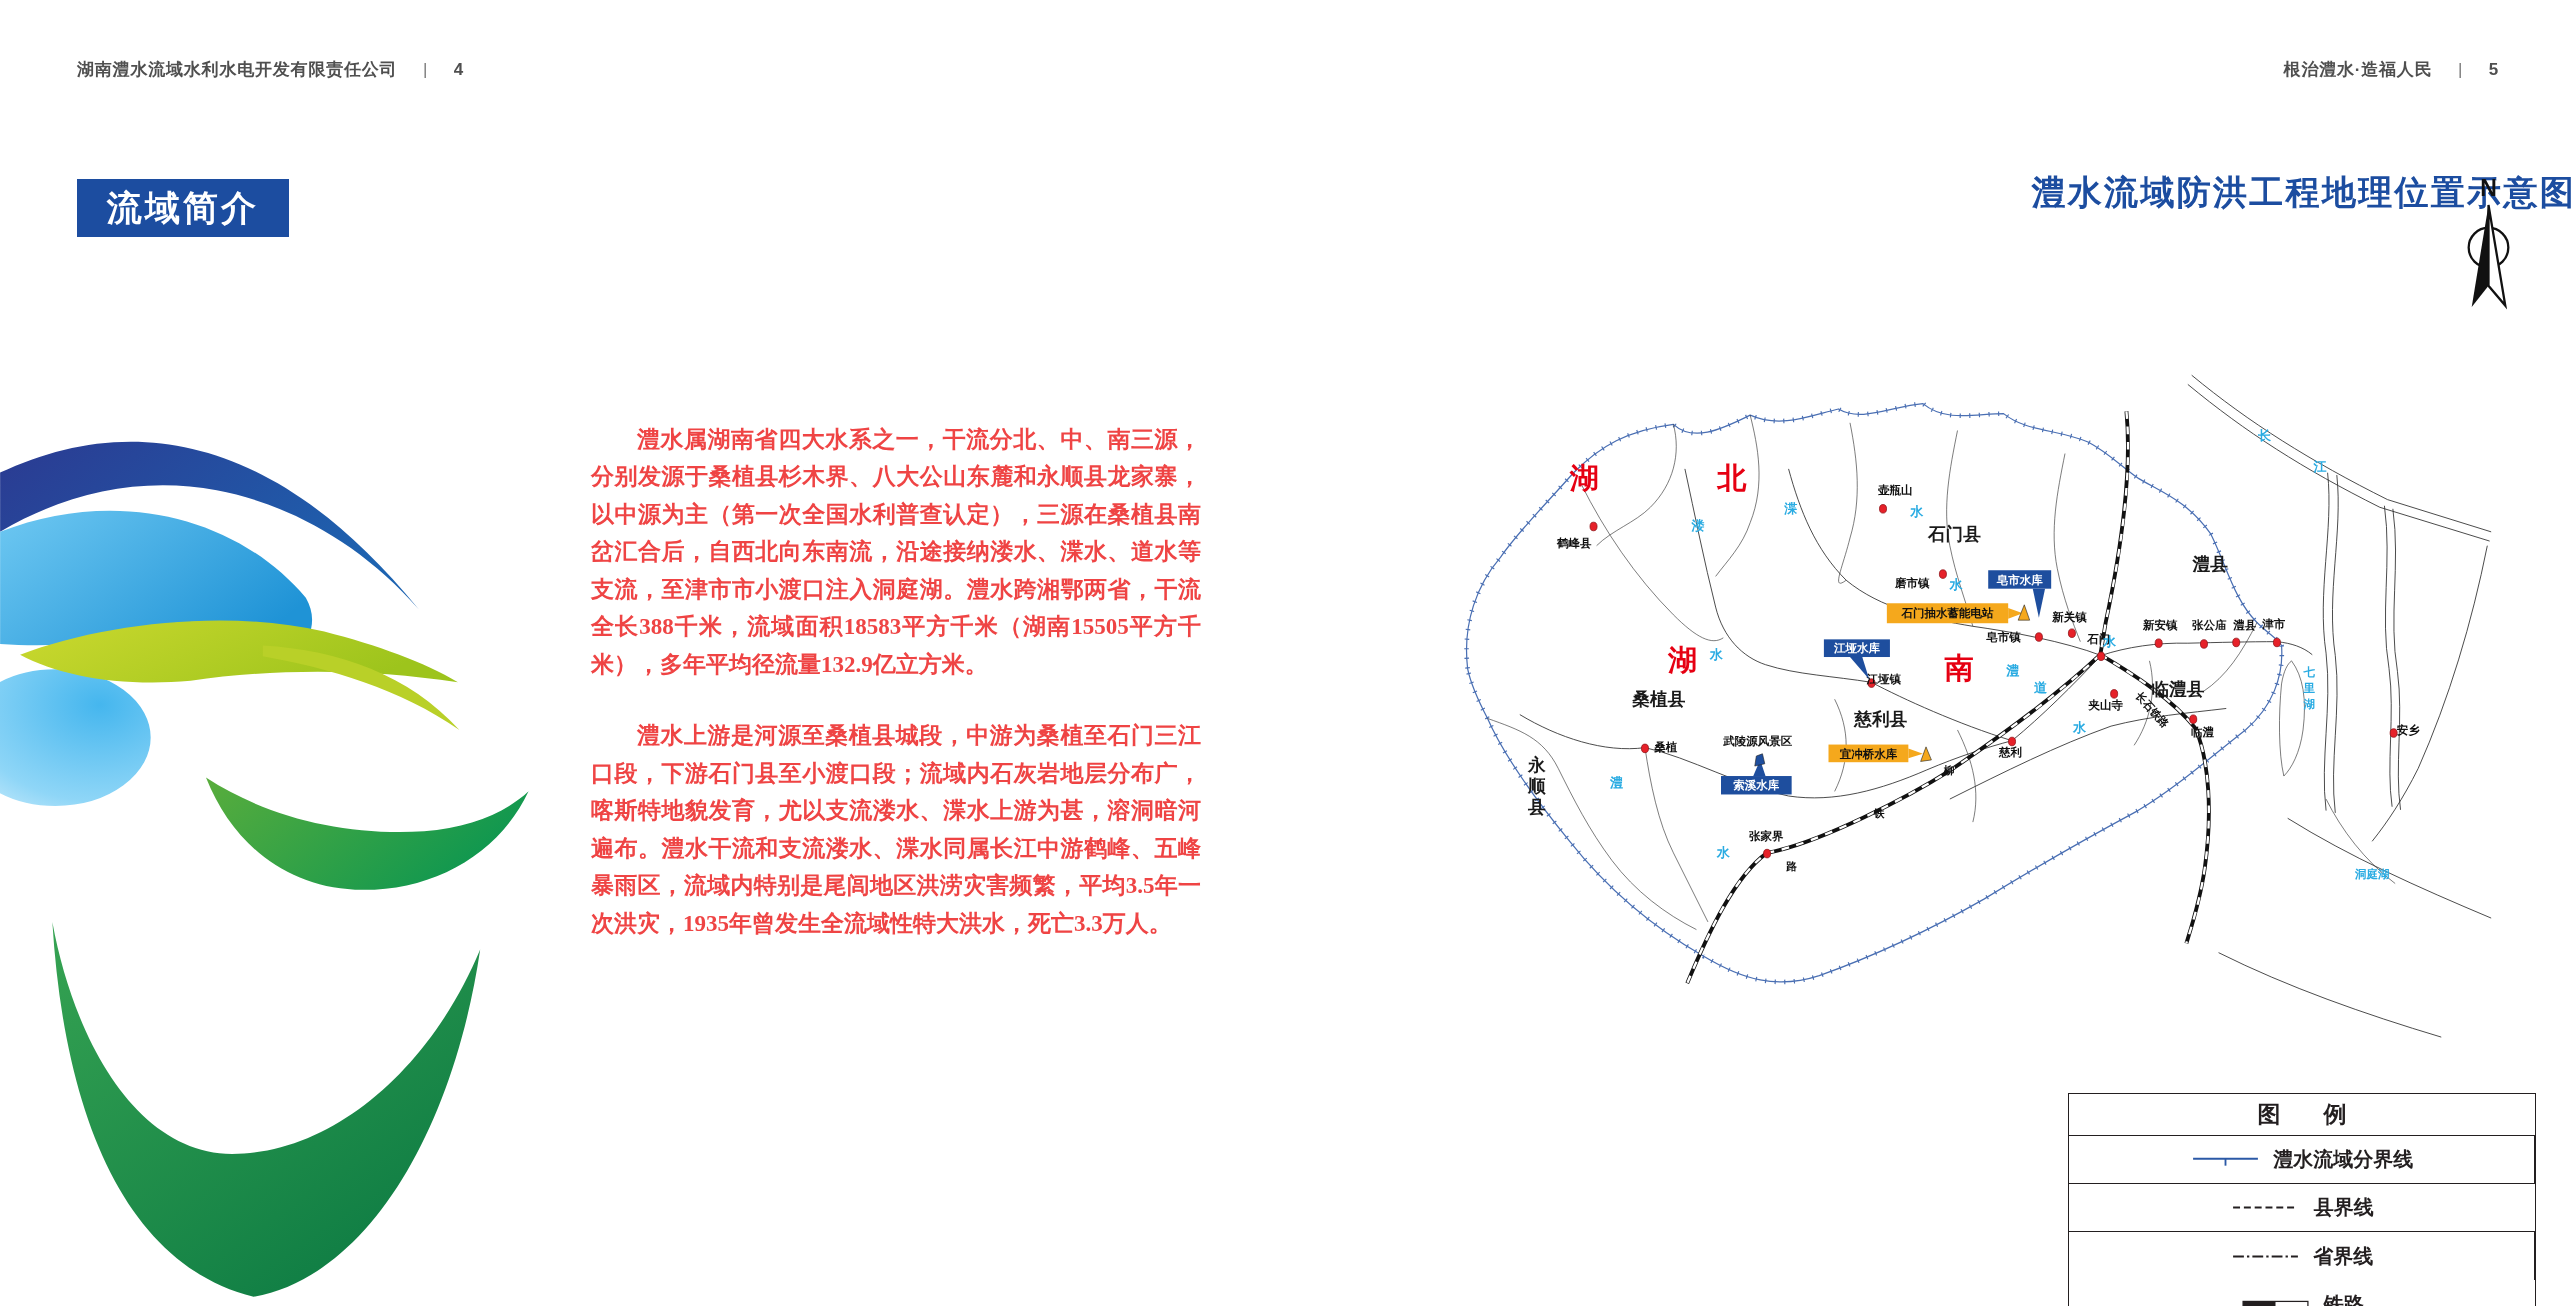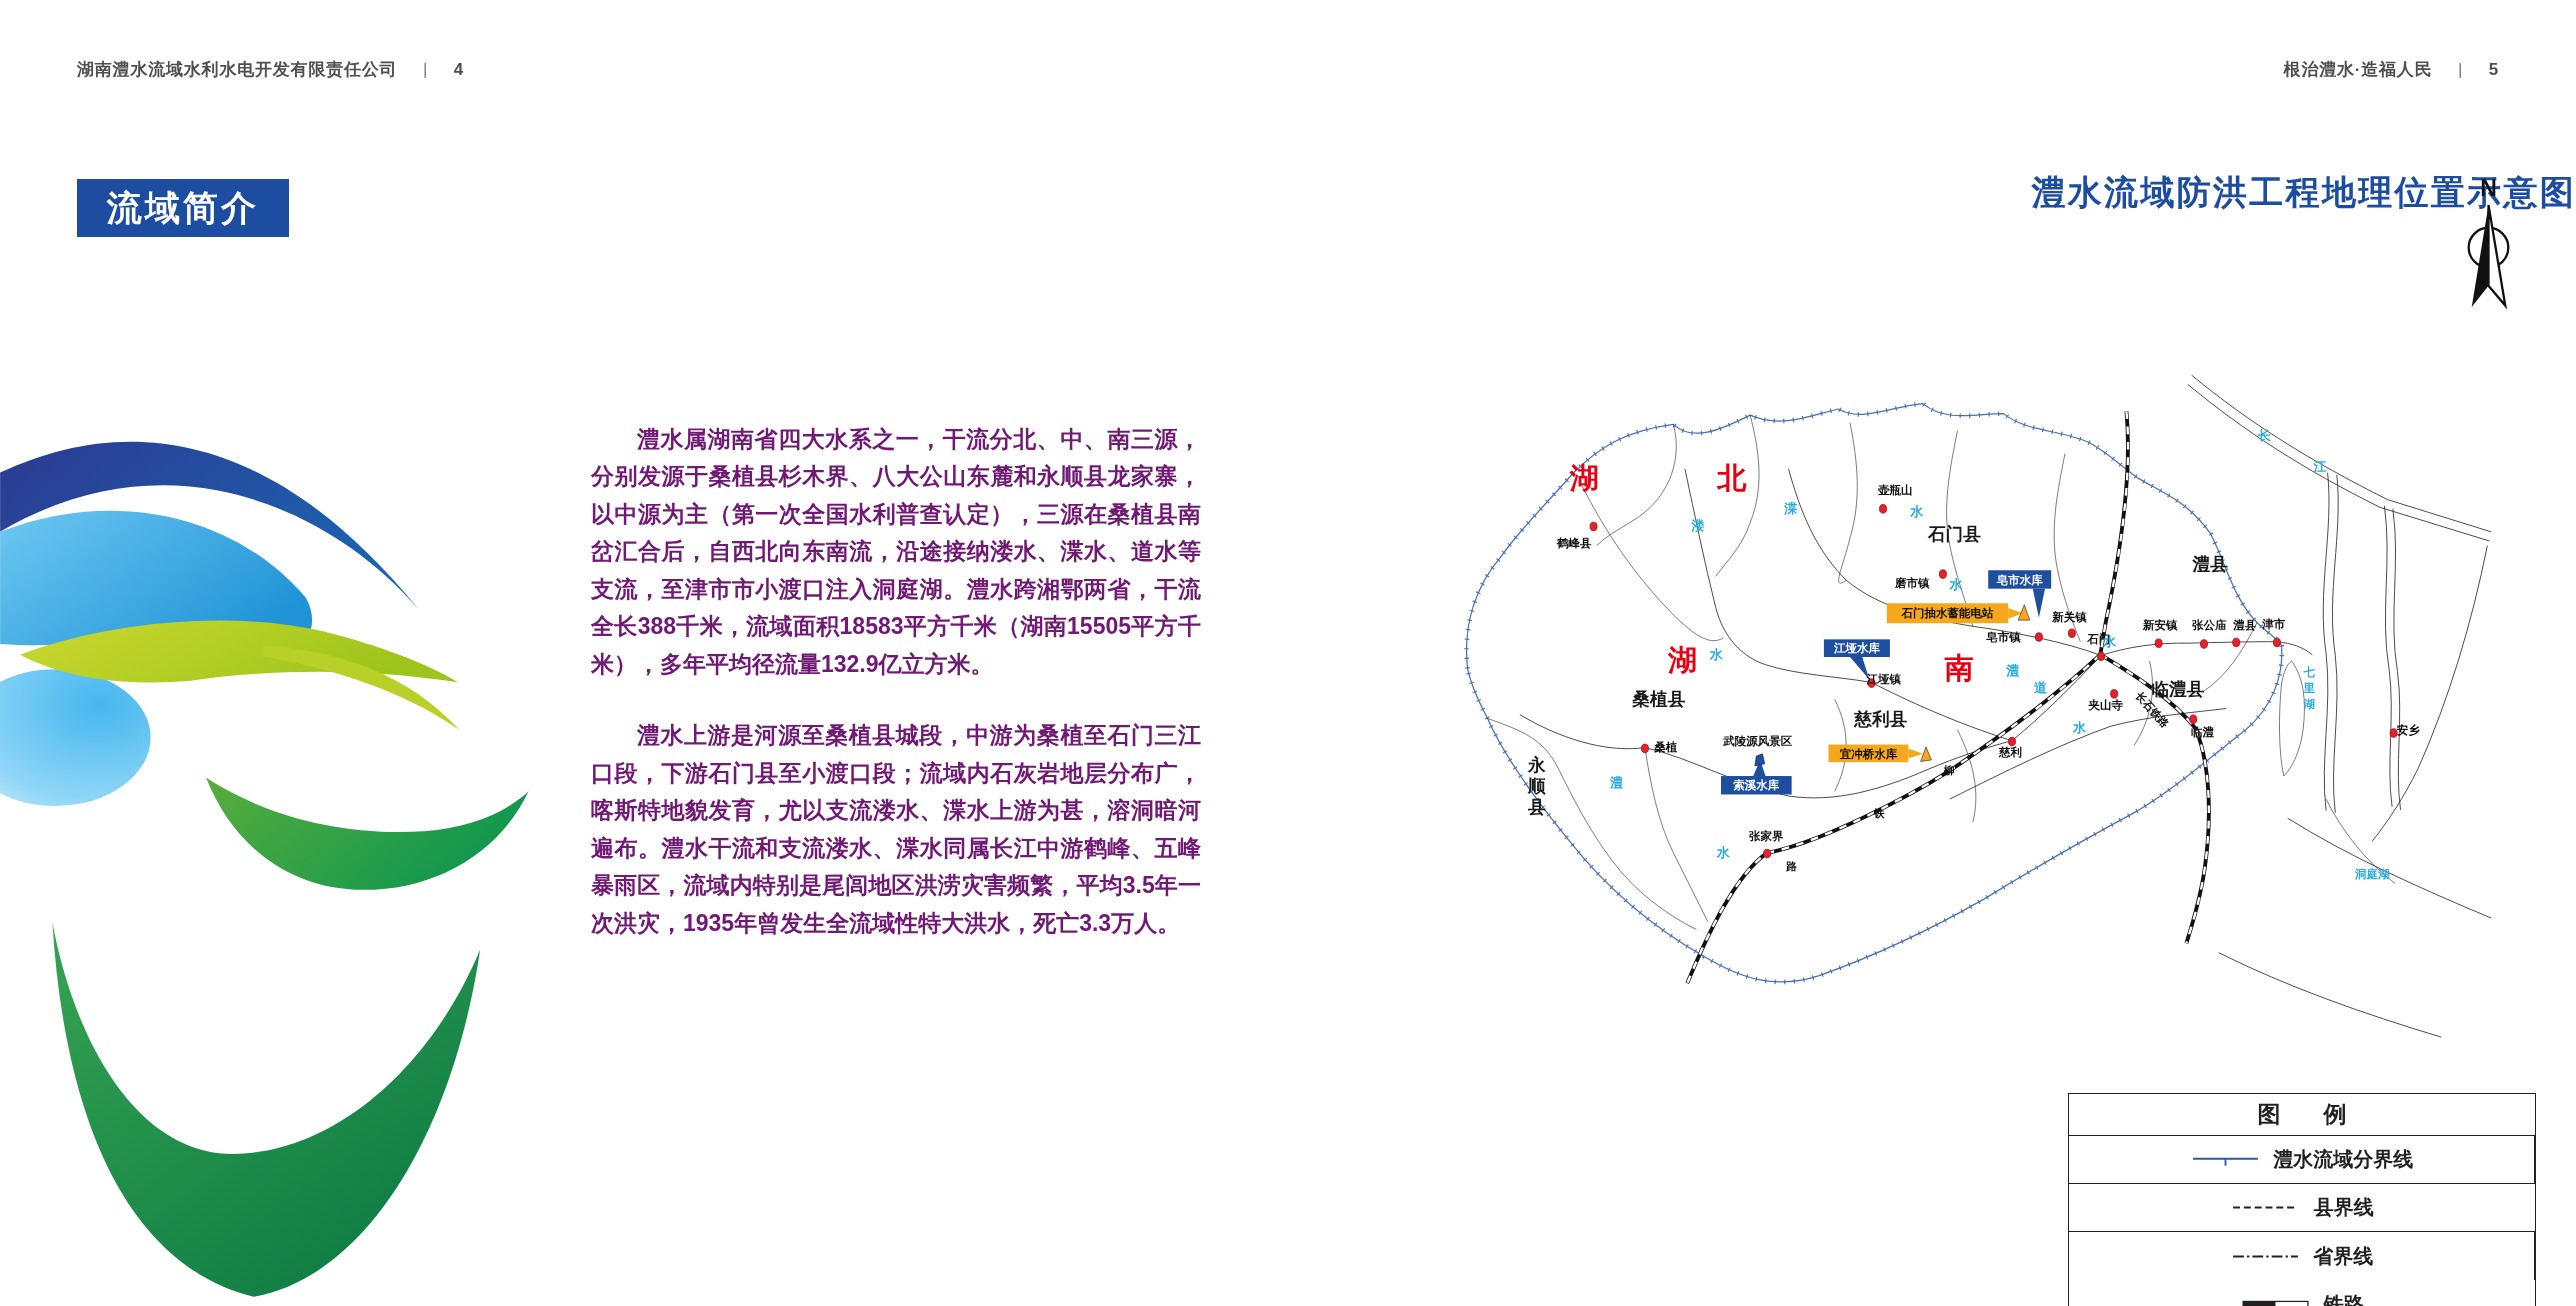--- a/index.html
+++ b/index.html
@@ -8,22 +8,22 @@
   .abs{position:absolute;}
   
   .pg-header{top:58px;font-size:17px;font-weight:bold;color:#4f4f4f;letter-spacing:0.8px;text-align:right;}
   .pg-header .div{margin:0 20px;color:#7a7a7a;font-weight:normal;}
   #header-left{left:77px;}
   #header-right{right:77px;text-align:right;}
   
   .section-box{left:77px;top:179px;width:212px;height:58px;background:#1c4da0;
                display:flex;align-items:center;justify-content:center;}
   .section-box span{color:#fff;font-size:35px;font-weight:bold;letter-spacing:3.1px;}
-  .bodytext{left:591px;top:421px;width:610px;font-family:Liberation Sans, sans-serif;
-            font-size:23px;line-height:1.63;font-weight:600;text-align:justify;color:#701a75;}
+  .bodytext{left:591px;top:421px;width:610px;font-family:Liberation Serif, serif;
+            font-size:23px;line-height:1.63;font-weight:600;text-align:justify;color:#ef4444;}
   .bodytext p{margin:0 0 34px 0;text-indent:2em;}
   
   #map-title{left:1288px;top:170px;width:1288px;text-align:right;font-size:34px;
              font-weight:bold;color:#1c4da0;letter-spacing:2.3px;}
   #compass{left:2454px;top:177px;width:69px;text-align:center;}
   #compass .n{font-size:23px;font-weight:bold;color:#111;line-height:23px;}
   
   .legend{left:2068px;top:1093px;width:468px;background:#fff;border:1.5px solid #231f20;
           box-sizing:border-box;}
   .legend-title{height:41px;border-bottom:1.5px solid #231f20;display:flex;align-items:center;

